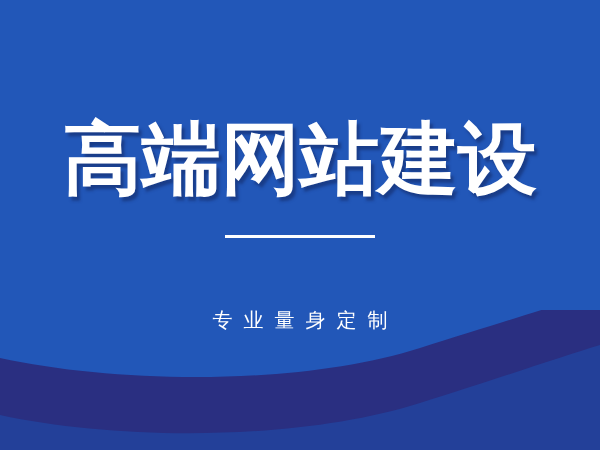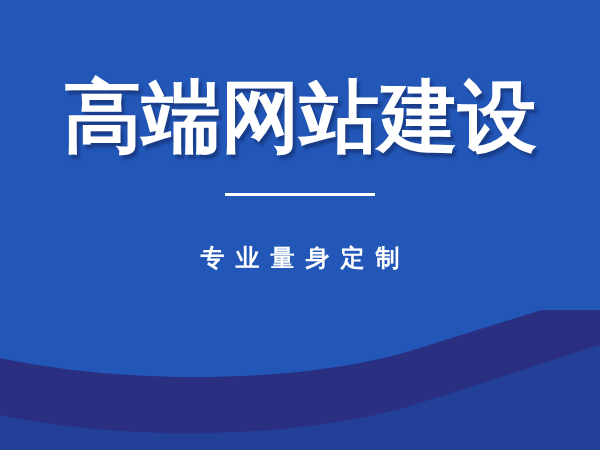--- a/index.html
+++ b/index.html
@@ -39,42 +39,42 @@
     width: 600px;
     height: 450px;
     display: flex;
     flex-direction: column;
     align-items: center;
     justify-content: flex-start;
     z-index: 2;
   }
 
   .headline {
-    margin-top: 71px;
+    margin-top: 113px;
     font-size: 79px;
     line-height: 92px;
     font-weight: bold;
     color: #ffffff;
     letter-spacing: 0px;
     white-space: nowrap;
     text-shadow: 3px 4px 3px rgba(18, 38, 96, 0.55);
   }
 
   .divider {
     margin-top: 30px;
     width: 150px;
     height: 3px;
     background: #ffffff;
   }
 
   .subtitle {
-    margin-top: 46px;
-    font-size: 24px;
+    margin-top: 66px;
+    font-size: 20px;
     line-height: 32px;
-    font-weight: bold;
+    font-weight: normal;
     color: #ffffff;
     letter-spacing: 11px;
     text-indent: 11px;
     white-space: nowrap;
   }
 </style>
 </head>
 <body>
 
 <div class="banner">

